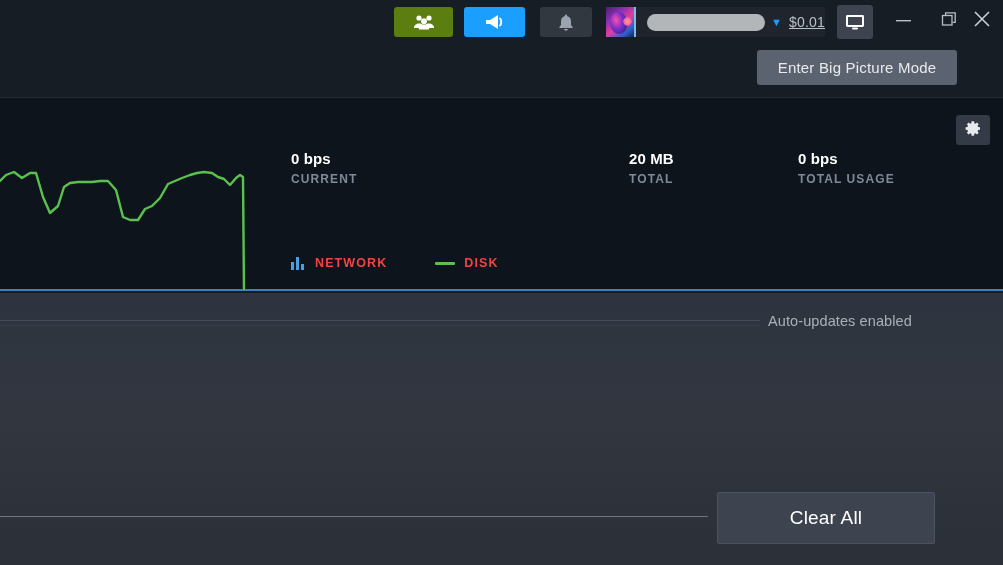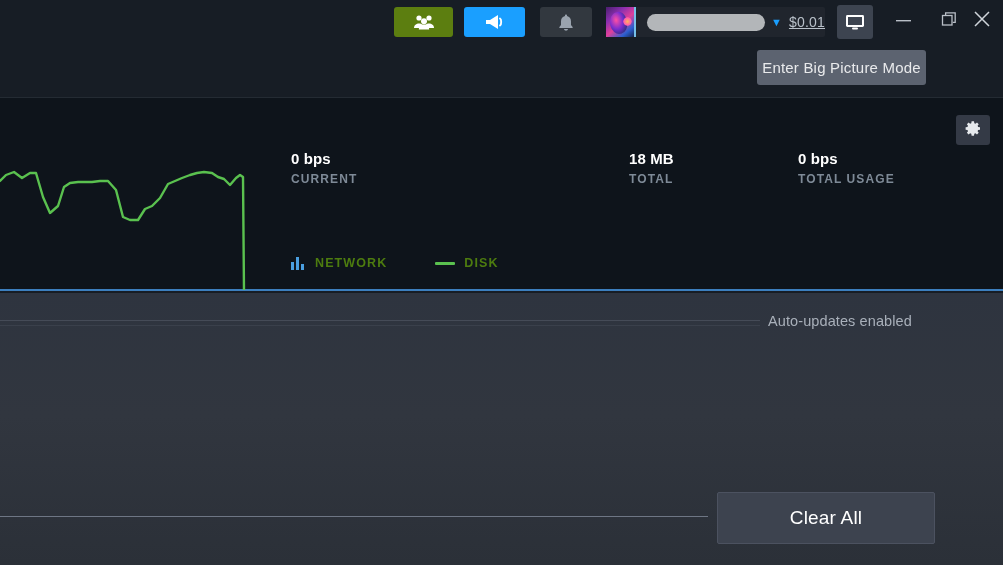--- a/index.html
+++ b/index.html
@@ -65,21 +65,21 @@
   .wc {
     position: absolute; top: 0; width: 46px; height: 42px;
     display: flex; align-items: center; justify-content: center; cursor: pointer;
   }
   #wc-min { left: 880px; }
   #wc-max { left: 926px; }
   #wc-close { left: 960px; width: 43px; }
 
   
   #tooltip {
-    position: absolute; left: 757px; top: 50px; width: 169px; height: 35px;
+    position: absolute; left: 757px; top: 50px; width: 200px; height: 35px;
     background: #5c6370; border-radius: 3px;
     display: flex; align-items: center; justify-content: center;
     color: #e9eaec; font-size: 15px; letter-spacing: .2px;
   }
 
   
   #chart-panel {
     position: absolute; left: 0; top: 97px; width: 1003px; height: 194px;
     background: #0e141b;
     border-top: 1px solid #242b33;
@@ -104,21 +104,21 @@
   #stat-current  { left: 291px; }
   #stat-peak     { left: 459px; }
   #stat-total    { left: 629px; }
   #stat-disk     { left: 798px; }
 
   
   #legend { position: absolute; left: 291px; top: 158px; display: flex; align-items: center; }
   .leg-item { display: flex; align-items: center; cursor: pointer; }
   .leg-item + .leg-item { margin-left: 48px; justify-content: center; }
   .leg-label {
-    color: #4d7c0f; font-size: 12.5px; font-weight: bold; letter-spacing: 1.1px;
+    color: #ef4444; font-size: 12.5px; font-weight: bold; letter-spacing: 1.1px;
     margin-left: 9px;
   }
   #legend-net-icon { display: flex; align-items: flex-end; height: 13px; }
   #legend-net-icon i { display: block; width: 3px; background: #4a9fe0; margin-right: 2px; }
   #legend-net-icon i:nth-child(1) { height: 8px; }
   #legend-net-icon i:nth-child(2) { height: 13px; }
   #legend-net-icon i:nth-child(3) { height: 6px; }
   #legend-disk-icon { width: 20px; height: 3px; background: #5ac14f; border-radius: 1px; }
 
   
@@ -248,21 +248,21 @@
         </svg>
       </span>
     </div>
 
     <div id="stats-row">
       <div class="stat" id="stat-current">
         <div class="val">0 bps</div>
         <div class="lbl">CURRENT</div>
       </div>
       <div class="stat" id="stat-total">
-        <div class="val">18 MB</div>
+        <div class="val">20 MB</div>
         <div class="lbl">TOTAL</div>
       </div>
       <div class="stat" id="stat-disk">
         <div class="val">0 bps</div>
         <div class="lbl">TOTAL USAGE</div>
       </div>
     </div>
 
     <div id="legend">
       <div class="leg-item">

